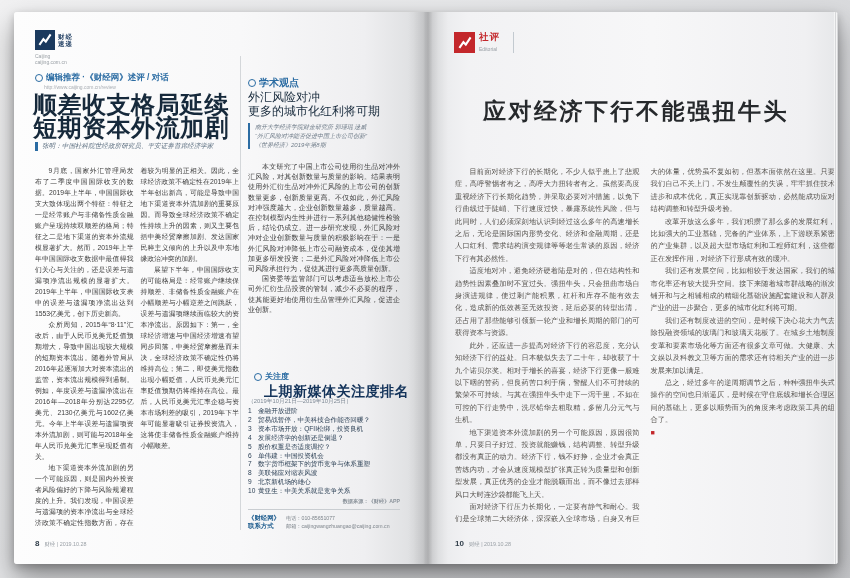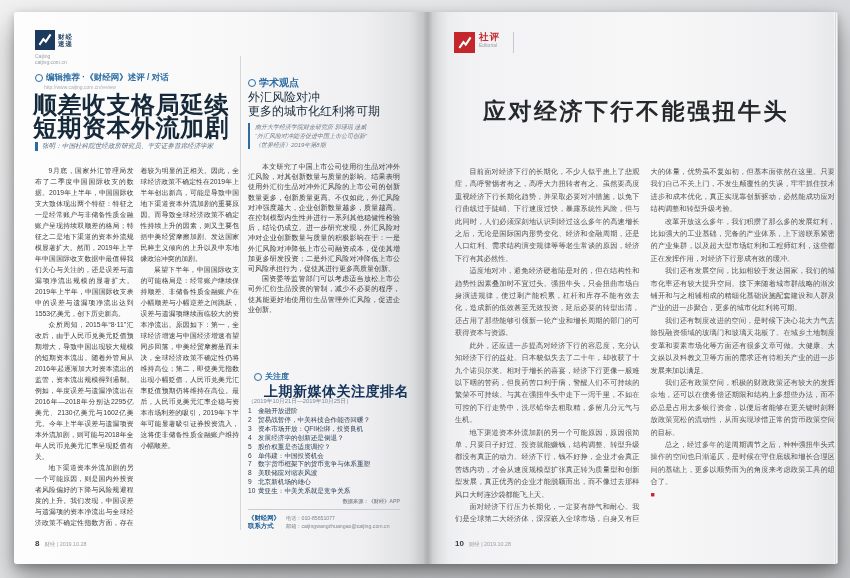--- a/index.html
+++ b/index.html
@@ -68,21 +68,21 @@
   .contact-info{font-size:5.2px;line-height:8px;color:#7d848b;}
   .footer{bottom:16px;display:flex;align-items:baseline;gap:5px;}
   .footer-left{left:21px;}
   .footer-right{left:29px;}
   .pg-num{font-size:8px;font-weight:bold;color:#33404c;}
   .pg-mag{font-size:5.4px;color:#9aa0a6;}
 
   
   .badge-row{left:28px;top:20px;display:flex;gap:4px;}
   .badge-sq{width:21px;height:21px;background:#c3272b;display:flex;align-items:center;justify-content:center;}
-  .badge-txt{display:flex;flex-direction:column;justify-content:flex-start;border-right:1px solid #c3cad0;padding-right:13px;}
+  .badge-txt{display:flex;flex-direction:column;justify-content:space-between;border-right:1px solid #c3cad0;padding-right:13px;}
   .badge-cn{font-size:9.5px;line-height:10px;font-weight:bold;color:#c3272b;letter-spacing:1px;}
   .badge-en{font-size:5px;line-height:7px;color:#9aa0a6;}
   .r-title{left:29px;top:84px;font-family:"Liberation Serif","DejaVu Serif",serif;font-weight:bold;color:#26292c;font-size:23px;letter-spacing:2.5px;margin-left:28px;}
   .r-cols{left:29px;top:154px;width:380px;height:368px;overflow:hidden;
     column-count:2;column-gap:11px;column-fill:auto;
     font-family:"Liberation Serif","DejaVu Serif",serif;
     font-size:7.2px;line-height:12.4px;color:#56534f;text-align:justify;}
   .end-mark{color:#c3272b;font-size:7px;font-style:normal;}
 </style>
 </head>
@@ -237,21 +237,20 @@
 
       <div class="abs r-cols">
         <p>目前面对经济下行的长期化，不少人似乎患上了悲观症，高呼警惕者有之，高呼大力扭转者有之。虽然要高度重视经济下行长期化趋势，并采取必要对冲措施，以免下行曲线过于陡峭、下行速度过快，暴露系统性风险，但与此同时，人们必须深刻地认识到经过这么多年的高速增长之后，无论是国际国内形势变化、经济和金融周期，还是人口红利、需求结构演变规律等等老生常谈的原因，经济下行有其必然性。</p>
         <p>适度地对冲，避免经济硬着陆是对的，但在结构性和趋势性因素叠加时不宜过头。强扭牛头，只会扭曲市场自身演进规律，使过剩产能积累，杠杆和库存不能有效去化，造成新的低效甚至无效投资，延后必要的转型出清，还占用了那些能够引领新一轮产业和增长周期的部门的可获得资本与资源。</p>
         <p>此外，还应进一步提高对经济下行的容忍度，充分认知经济下行的益处。日本貌似失去了二十年，却收获了十九个诺贝尔奖。相对于增长的喜宴，经济下行更像一服难以下咽的苦药，但良药苦口利于病，警醒人们不可持续的繁荣不可持续。与其在强扭牛头中走下一泻千里，不如在可控的下行走势中，洗尽铅华去粗取精，多留几分元气与生机。</p>
         <p>地下渠道资本外流加剧的另一个可能原因，原因很简单，只要日子好过、投资就能赚钱，结构调整、转型升级都没有真正的动力。经济下行，钱不好挣，企业才会真正苦练内功，才会从速度规模型扩张真正转为质量型和创新型发展，真正优秀的企业才能脱颖而出，而不像过去那样风口大时连沙袋都能飞上天。</p>
         <p>面对经济下行压力长期化，一定要有静气和耐心。我们是全球第二大经济体，深深嵌入全球市场，自身又有巨大的体量，优势虽不复如初，但基本面依然在这里。只要我们自己不关上门，不发生颠覆性的失误，牢牢抓住技术进步和成本优化，真正实现靠创新驱动，必然能成功应对结构调整和转型升级考验。</p>
         <p>改革开放这么多年，我们积攒了那么多的发展红利，比如强大的工业基础，完备的产业体系，上下游联系紧密的产业集群，以及超大型市场红利和工程师红利，这些都正在发挥作用，对经济下行形成有效的缓冲。</p>
         <p>我们还有发展空间，比如相较于发达国家，我们的城市化率还有较大提升空间。接下来随着城市群战略的渐次铺开和与之相辅相成的精细化基础设施配套建设和人群及产业的进一步聚合，更多的城市化红利将可期。</p>
         <p>我们还有制度改进的空间，是时候下决心花大力气去除投融资领域的玻璃门和玻璃天花板了。在城乡土地制度变革和要素市场化等方面还有很多文章可做。大健康、大文娱以及科教文卫等方面的需求还有待相关产业的进一步发展来加以满足。</p>
-        <p>我们还有政策空间，积极的财政政策还有较大的发挥余地，还可以在债务偿还期限和结构上多想些办法，而不必总是占用太多银行资金，以便后者能够在更关键时刻释放政策宽松的流动性，从而实现珍惜正常的货币政策空间的目标。</p>
         <p>总之，经过多年的逆周期调节之后，种种强扭牛头式操作的空间也日渐逼仄，是时候在守住底线和增长合理区间的基础上，更多以顺势而为的角度来考虑政策工具的组合了。</p>
         <span class="end-mark">■</span>
       </div>
 
       <div class="abs footer footer-right">
         <span class="pg-num">10</span>
         <span class="pg-mag">财经 | 2019.10.28</span>
       </div>
 
       <div class="page-edge"></div>

